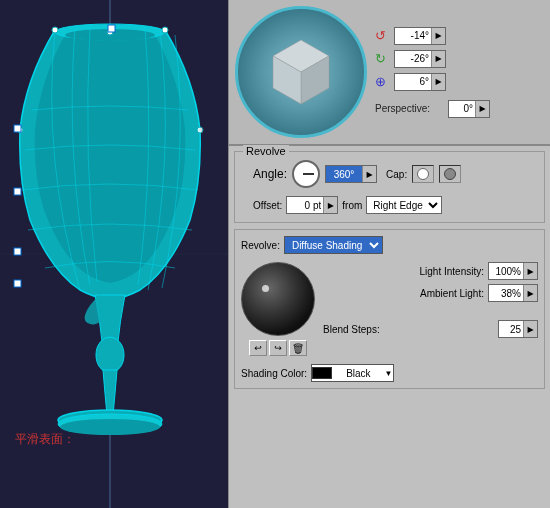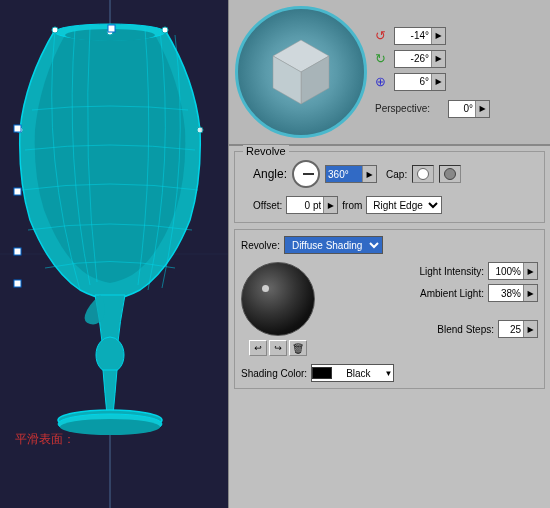--- a/index.html
+++ b/index.html
@@ -180,21 +180,21 @@
   <div style="border:1px solid #999; margin:5px 5px 3px 5px; padding:6px 6px 8px 18px; position:relative; background:#c0c0c0;">
     <div style="position:absolute; top:-7px; left:8px; background:#c0c0c0; padding:0 3px; font-size:11px;">Revolve</div>
 
     <div style="display:flex; align-items:center; gap:5px; margin-top:2px;">
       <span style="font-size:12px;">Angle:</span>
 
       <div style="width:28px; height:28px; border-radius:50%; border:2px solid #666; background:white; position:relative; display:flex; align-items:center; justify-content:center;">
         <div style="width:11px; height:1.5px; background:#333; position:absolute; right:4px; top:50%; margin-top:-1px; transform-origin:right center; transform:rotate(0deg);"></div>
       </div>
       <div style="display:flex; align-items:center; border:1px solid #666;">
-        <input type="text" style="width: 36px; height: 16px; border: none; font-size: 10px; text-align: left; padding: 0px 2px; background: rgb(49, 106, 197); color: white;" value="360°">
+        <input type="text" style="width: 36px; height: 16px; border: none; font-size: 10px; text-align: center; padding: 0px 2px; background: rgb(49, 106, 197); color: white;" value="360°">
         <button style="width:14px; height:16px; background:#c0c0c0; border:none; border-left:1px solid #888; cursor:pointer; font-size:8px;">▶</button>
       </div>
       <span style="font-size:10px; margin-left:4px;">Cap:</span>
 
       <button style="width:22px; height:18px; background:#c0c0c0; border:1px inset #888; cursor:pointer; display:flex; align-items:center; justify-content:center;">
         <div style="width:12px; height:12px; border-radius:50%; background:white; border:1px solid #666;"></div>
       </button>
       <button style="width:22px; height:18px; background:#c0c0c0; border:1px inset #888; cursor:pointer; display:flex; align-items:center; justify-content:center;">
         <div style="width:12px; height:12px; border-radius:50%; background:#888; border:1px solid #444;"></div>
       </button>
@@ -247,21 +247,21 @@
             <button style="width:14px; height:16px; background:#c0c0c0; border:none; border-left:1px solid #888; cursor:pointer; font-size:8px;">▶</button>
           </div>
         </div>
         <div style="display:flex; align-items:center; justify-content:flex-end; gap:4px;">
           <span style="font-size:10px;">Ambient Light:</span>
           <div style="display:flex; align-items:center; border:1px solid #666;">
             <input type="text" style="width: 34px; height: 16px; border: none; font-size: 10px; text-align: right; padding: 0px 2px; background: white;" value="38%">
             <button style="width:14px; height:16px; background:#c0c0c0; border:none; border-left:1px solid #888; cursor:pointer; font-size:8px;">▶</button>
           </div>
         </div>
-        <div style="display:flex; align-items:center; justify-content:flex-end; gap:4px; margin-top:14px;">
+        <div style="display:flex; align-items:center; justify-content:space-between; gap:4px; margin-top:14px;">
           <span style="font-size:10px;">Blend Steps:</span>
           <div style="display:flex; align-items:center; border:1px solid #666;">
             <input type="text" style="width: 24px; height: 16px; border: none; font-size: 10px; text-align: right; padding: 0px 2px; background: white;" value="25">
             <button style="width:14px; height:16px; background:#c0c0c0; border:none; border-left:1px solid #888; cursor:pointer; font-size:8px;">▶</button>
           </div>
         </div>
       </div>
     </div>
 
     <div style="display:flex; align-items:center; gap:4px; margin-top:8px;">

